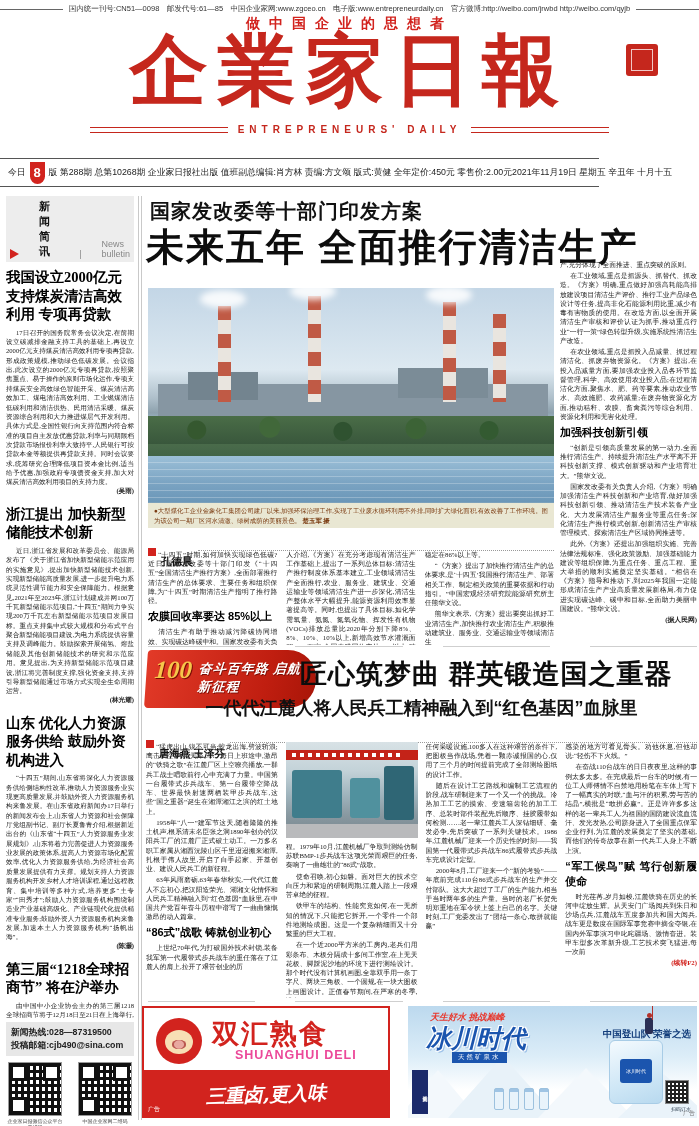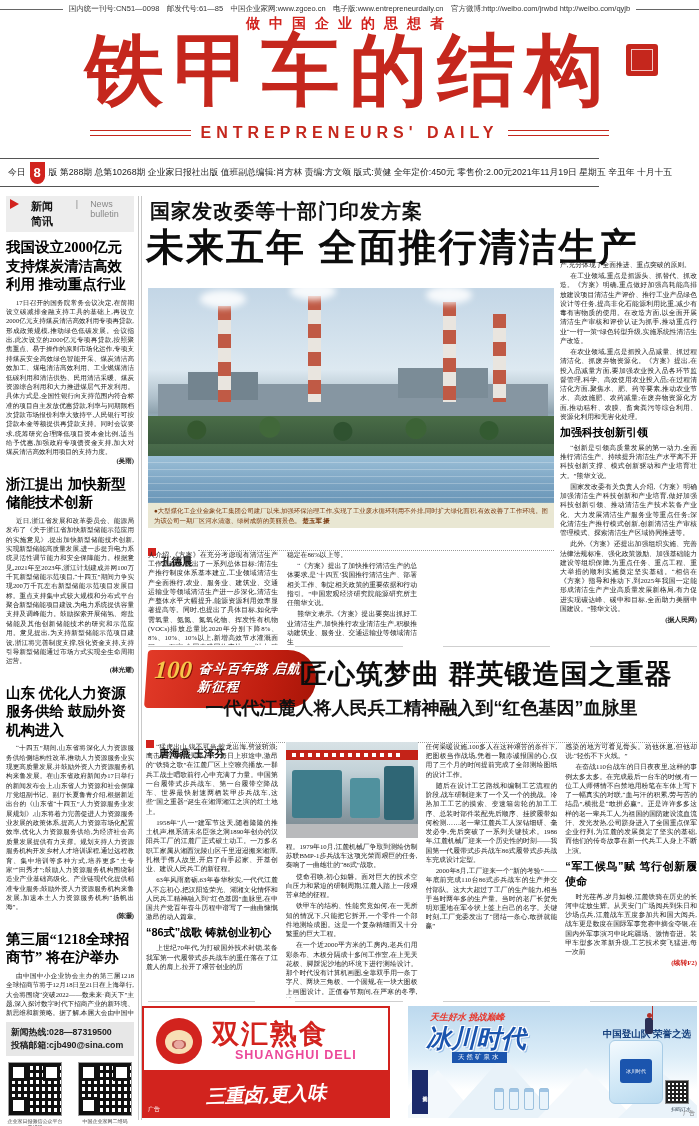--- a/index.html
+++ b/index.html
@@ -10,34 +10,34 @@
   .topline .rule{flex:1;border-top:1px solid #666;height:0;}
   .topline .txt{font-size:7.5px;color:#333;white-space:nowrap;font-family:"Liberation Sans",sans-serif;}
   .slogan{position:absolute;top:15px;left:0;width:699px;text-align:center;color:#d2231e;
           font-size:14px;font-weight:bold;letter-spacing:9px;font-family:"Liberation Sans",sans-serif;}
   .masthead{position:absolute;top:30px;left:0;width:699px;text-align:center;color:#c5271d;
             font-size:78px;font-weight:bold;letter-spacing:10px;line-height:1.05;white-space:nowrap;}
   .seal{position:absolute;top:44px;left:626px;width:32px;height:32px;background:#c5271d;border-radius:3px;}
   .seal::after{content:"";position:absolute;inset:5px;border:1px solid rgba(255,255,255,.75);}
   .eng-row{position:absolute;top:124px;left:90px;width:519px;display:flex;align-items:center;gap:10px;}
   .dline{flex:1;height:4px;border-top:1px solid #c5271d;border-bottom:1px solid #c5271d;}
-  .eng{font-family:"Liberation Sans",sans-serif;font-size:16px;font-weight:bold;color:#c5271d;
+  .eng{font-family:"Liberation Sans",sans-serif;font-size:10px;font-weight:bold;color:#c5271d;
        letter-spacing:5px;white-space:nowrap;}
   .infobar{position:absolute;top:158px;left:0;width:599px;height:27px;border-top:1px solid #555;
            border-bottom:1px solid #555;display:flex;align-items:center;
            font-family:"Liberation Sans",sans-serif;font-size:8.8px;color:#222;}
   .infobar .lft{display:flex;align-items:center;gap:4px;padding-left:8px;white-space:nowrap;}
   .badge8{display:inline-block;width:15px;height:22px;background:#d2231e;color:#fff;text-align:center;
           line-height:22px;font-size:13px;font-weight:bold;border-radius:0 0 8px 8px;}
   .infobar .rgt{margin-left:auto;padding-right:8px;white-space:nowrap;}
   
   .v-divider{position:absolute;left:138px;top:196px;height:924px;width:2px;
              border-left:1px solid #c9c9c9;border-right:1px solid #c9c9c9;}
   .sidebar{position:absolute;left:6px;top:196px;width:128px;height:822px;overflow:hidden;}
-  .sb-head{display:flex;align-items:flex-start;gap:12px;background:#ededed;padding:3px 4px;margin-bottom:6px;}
+  .sb-head{display:flex;align-items:flex-end;gap:20px;background:#ededed;padding:3px 4px;margin-bottom:6px;}
   .sb-flag{width:0;height:0;border-left:9px solid #d2231e;border-top:5px solid transparent;border-bottom:5px solid transparent;}
   .sb-title{font-family:"Liberation Sans",sans-serif;font-weight:bold;font-size:11px;color:#111;}
   .sb-sub{font-family:"Liberation Sans",sans-serif;font-size:9px;color:#888;}
   .sb-art{margin-bottom:9px;}
   .sb-art h3{margin:2px 0 4px;font-size:14.5px;line-height:1.28;color:#000;font-weight:bold;}
   .sb-body{font-size:6.6px;line-height:1.42;text-align:justify;color:#222;text-indent:1.5em;}
   .sb-sign{font-size:6.6px;font-weight:bold;text-align:right;color:#222;}
   .contact{position:absolute;left:6px;top:1022px;width:128px;}
   .contact .box{background:#e7e7e7;padding:4px 5px;font-family:"Liberation Sans",sans-serif;
                 font-weight:bold;font-size:8.8px;line-height:1.5;color:#222;}
@@ -165,21 +165,21 @@
 <div class="page">
 
   <div class="topline">
     <div class="rule"></div>
     <div class="txt">国内统一刊号:CN51—0098　邮发代号:61—85　中国企业家网:www.zgceo.cn　电子版:www.entrepreneurdaily.cn　官方微博:http://weibo.com/jrwbd  http://weibo.com/qyjb</div>
     <div class="rule"></div>
   </div>
 
   <div class="slogan">做中国企业的思想者</div>
 
-  <div class="masthead">铁甲车的结构</div>
+  <div class="masthead">企業家日報</div>
   <div class="seal"></div>
   <div class="eng-row">
     <div class="dline"></div>
     <div class="eng">ENTREPRENEURS' DAILY</div>
     <div class="dline"></div>
   </div>
 
   <div class="infobar">
     <div class="lft">
       <span>今日</span>
@@ -192,21 +192,21 @@
   <div class="v-divider"></div>
   <div class="sidebar">
     <div class="sb-head">
       <div class="sb-flag"></div>
       <div class="sb-title">新闻简讯</div>
       <div class="sb-sub">|</div>
       <div class="sb-sub">News bulletin</div>
     </div>
 
     <div class="sb-art">
-      <h3>我国设立2000亿元 支持煤炭清洁高效利用 推动重点行业</h3>
+      <h3>我国设立2000亿元 支持煤炭清洁高效利用 专项再贷款</h3>
       <div class="sb-body">17日召开的国务院常务会议决定,在前期设立碳减排金融支持工具的基础上,再设立2000亿元支持煤炭清洁高效利用专项再贷款,形成政策规模,推动绿色低碳发展。会议指出,此次设立的2000亿元专项再贷款,按照聚焦重点、易于操作的原则市场化运作,专项支持煤炭安全高效绿色智能开采、煤炭清洁高效加工、煤电清洁高效利用、工业燃煤清洁低碳利用和清洁供热、民用清洁采暖、煤炭资源综合利用和大力推进煤层气开发利用。具体方式是,全国性银行向支持范围内符合标准的项目自主发放优惠贷款,利率与同期限档次贷款市场报价利率大致持平,人民银行可按贷款本金等额提供再贷款支持。同时会议要求,统筹研究合理降低项目资本金比例,适当给予优惠,加强政府专项债资金支持,加大对煤炭清洁高效利用项目的支持力度。</div>
       <div class="sb-sign">(吴雨)</div>
     </div>
     <div class="sb-art">
       <h3>浙江提出 加快新型储能技术创新</h3>
       <div class="sb-body">近日,浙江省发展和改革委员会、能源局发布了《关于浙江省加快新型储能示范应用的实施意见》,提出加快新型储能技术创新,实现新型储能高质量发展,进一步提升电力系统灵活性调节能力和安全保障能力。根据意见,2021年至2023年,浙江计划建成并网100万千瓦新型储能示范项目,“十四五”期间力争实现200万千瓦左右新型储能示范项目发展目标。重点支持集中式较大规模和分布式平台聚合新型储能项目建设,为电力系统提供容量支持及调峰能力。鼓励探索开展储氢、熔盐储能及其他创新储能技术的研究和示范应用。意见提出,为支持新型储能示范项目建设,浙江将完善制度支撑,强化资金支持,支持引导新型储能通过市场方式实现全生命周期运营。</div>
       <div class="sb-sign">(林光耀)</div>
     </div>
     <div class="sb-art">
       <h3>山东 优化人力资源服务供给 鼓励外资机构进入</h3>
@@ -268,20 +268,25 @@
   </div>
 
   <div class="lead-byline">
     <div class="sq"></div>
     <div class="byline-name">孔德晨</div>
     <div class="dots"></div>
   </div>
 
   <div class="lead-cols">
     <div class="lcol bodytxt">
+      <p>“十四五”时期,如何加快实现绿色低碳?近日,国家发改委等十部门印发《“十四五”全国清洁生产推行方案》,全面部署推行清洁生产的总体要求、主要任务和组织保障,为“十四五”时期清洁生产指明了推行路径。</p>
+      <div class="subhd">农膜回收率要达 85%以上</div>
+      <p>清洁生产有助于推动减污降碳协同增效、实现碳达峰碳中和。国家发改委有关负责</p>
+    </div>
+    <div class="lcol bodytxt">
       <p style="text-indent:0">人介绍,《方案》在充分考虑现有清洁生产工作基础上,提出了一系列总体目标:清洁生产推行制度体系基本建立,工业领域清洁生产全面推行,农业、服务业、建筑业、交通运输业等领域清洁生产进一步深化,清洁生产整体水平大幅提升,能源资源利用效率显著提高等。同时,也提出了具体目标,如化学需氧量、氨氮、氮氧化物、挥发性有机物(VOCs)排放总量比2020年分别下降8%、8%、10%、10%以上,新增高效节水灌溉面积6000万亩,全国农膜回收率达85%以上,秸秆综合利用率</p>
     </div>
     <div class="lcol bodytxt">
       <p style="text-indent:0">稳定在86%以上等。</p>
       <p>“《方案》提出了加快推行清洁生产的总体要求,是‘十四五’我国推行清洁生产、部署相关工作、制定相关政策的重要依据和行动指引。”中国宏观经济研究院能源研究所主任熊华文说。</p>
       <p>熊华文表示,《方案》提出要突出抓好工业清洁生产,加快推行农业清洁生产,积极推动建筑业、服务业、交通运输业等领域清洁生</p>
     </div>
   </div>
 
   <div class="rightcol bodytxt">

